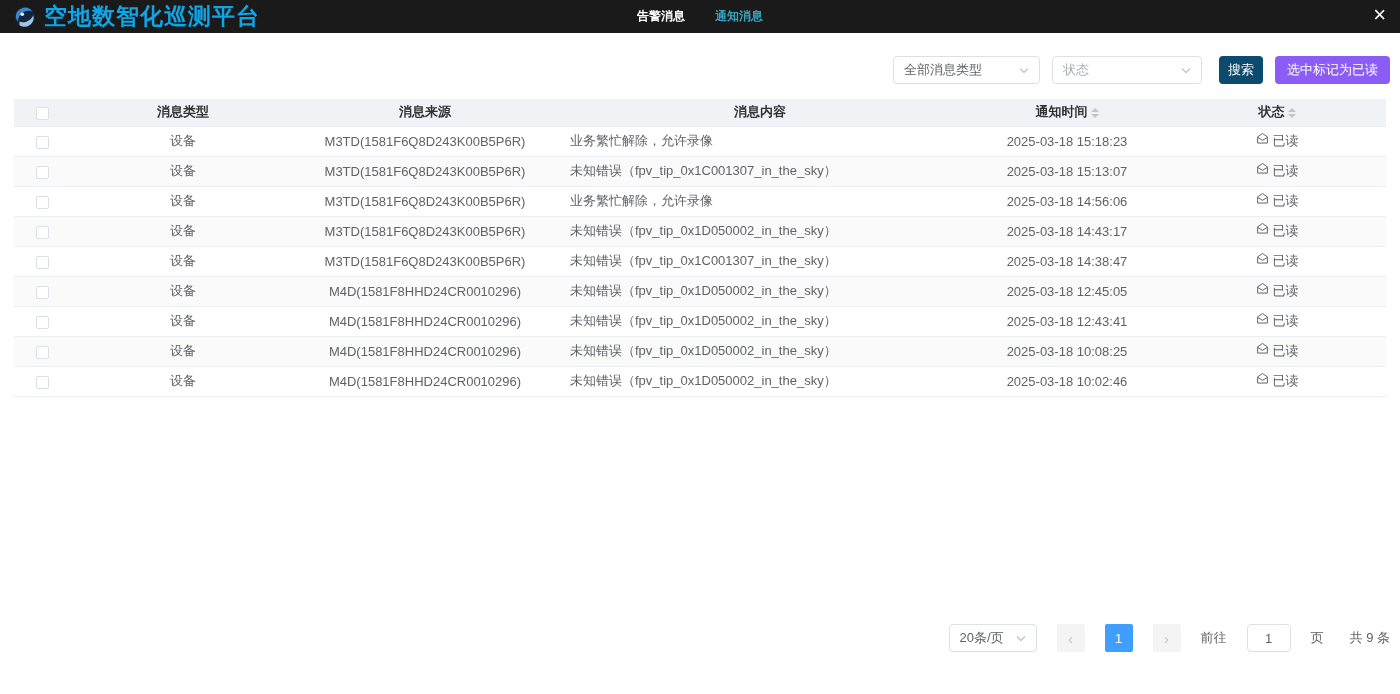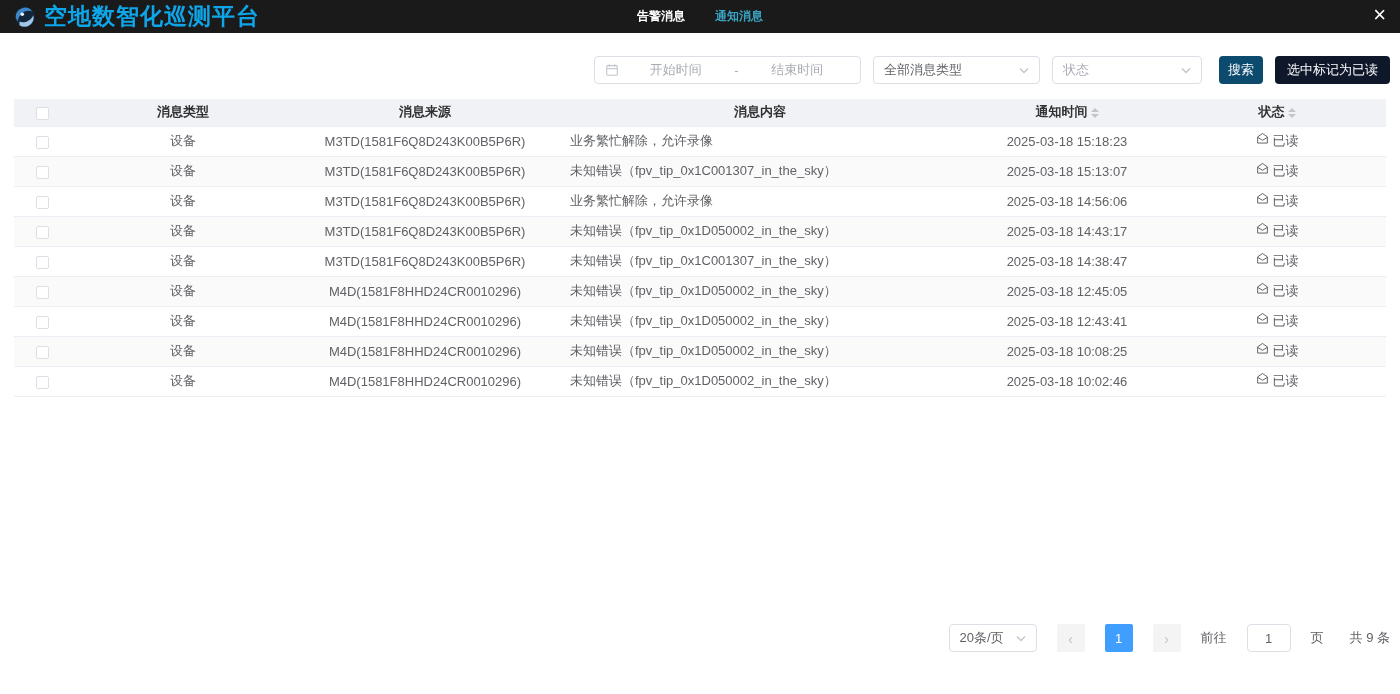--- a/index.html
+++ b/index.html
@@ -42,30 +42,30 @@
     gap: 12px; margin: 23px 10px 0 0; height: 28px;
   }
   .control {
     height: 28px; border: 1px solid #dcdfe6; border-radius: 4px;
     display: flex; align-items: center; background: #fff; font-size: 13px;
   }
   .date-range { width: 267px; padding: 0 10px; gap: 4px; }
   .date-range .ph { flex: 1; text-align: center; color: #a8abb2; }
   .date-range .sep { color: #a8abb2; padding: 0 2px; }
   .select { justify-content: space-between; padding: 0 10px; cursor: pointer; }
-  .select-type { width: 167px; text-align: center; }
+  .select-type { width: 147px; text-align: center; }
   .select-status { width: 150px; }
   .select .value { color: #606266; }
   .select .placeholder { color: #a8abb2; }
   .btn {
     height: 28px; border: none; border-radius: 4px; color: #fff;
     font-size: 13px; padding: 0 9px; cursor: pointer; font-family: inherit;
   }
   .btn-primary { background: #0c4a6e; margin-left: 5px; }
-  .btn-gray { background: #0f172a; padding: 3px 12px; }
+  .btn-gray { background: #8b5cf6; padding: 3px 12px; }
 
   
   .table-wrap { margin: 15px 14px 0; }
   table { width: 100%; border-collapse: collapse; table-layout: fixed; font-size: 13px; }
   thead th {
     background: #f0f2f5; color: #303133; font-weight: bold;
     height: 27px; padding: 0; border-bottom: 1px solid #ebeef5; font-size: 13px;
   }
   tbody td { height: 30px; border-bottom: 1px solid #ebeef5; color: #606266; padding: 0; }
   tr.striped { background: #fafafa; }
@@ -124,33 +124,20 @@
     <span class="app-title">空地数智化巡测平台</span>
   </div>
   <nav class="tabs">
     <span class="tab">告警消息</span>
     <span class="tab active">通知消息</span>
   </nav>
   <span class="close-x">×</span>
 </header>
 
 <div class="filter-row">
-  <div class="control date-range">
-    <span style="display:inline-flex;">
-      <svg width="14" height="14" viewBox="0 0 16 16" fill="none" stroke="#c0c4cc" stroke-width="1.2">
-        <rect x="2" y="3" width="12" height="11" rx="1"></rect>
-        <path d="M2 6.5 H14"></path>
-          <path d="M5 1.5 V4"></path>
-          <path d="M11 1.5 V4"></path>
-      </svg>
-    </span>
-    <span class="ph">开始时间</span>
-    <span class="sep">-</span>
-    <span class="ph">结束时间</span>
-  </div>
 
   <div class="control select select-type">
     <span class="value">全部消息类型</span>
     <span style="display:inline-flex;">
       <svg width="10" height="7" viewBox="0 0 10 6">
           <path d="M1 1 L5 5 L9 1" stroke="#c0c4cc" fill="none" stroke-width="1.3"></path>
         </svg>
     </span>
   </div>
 

